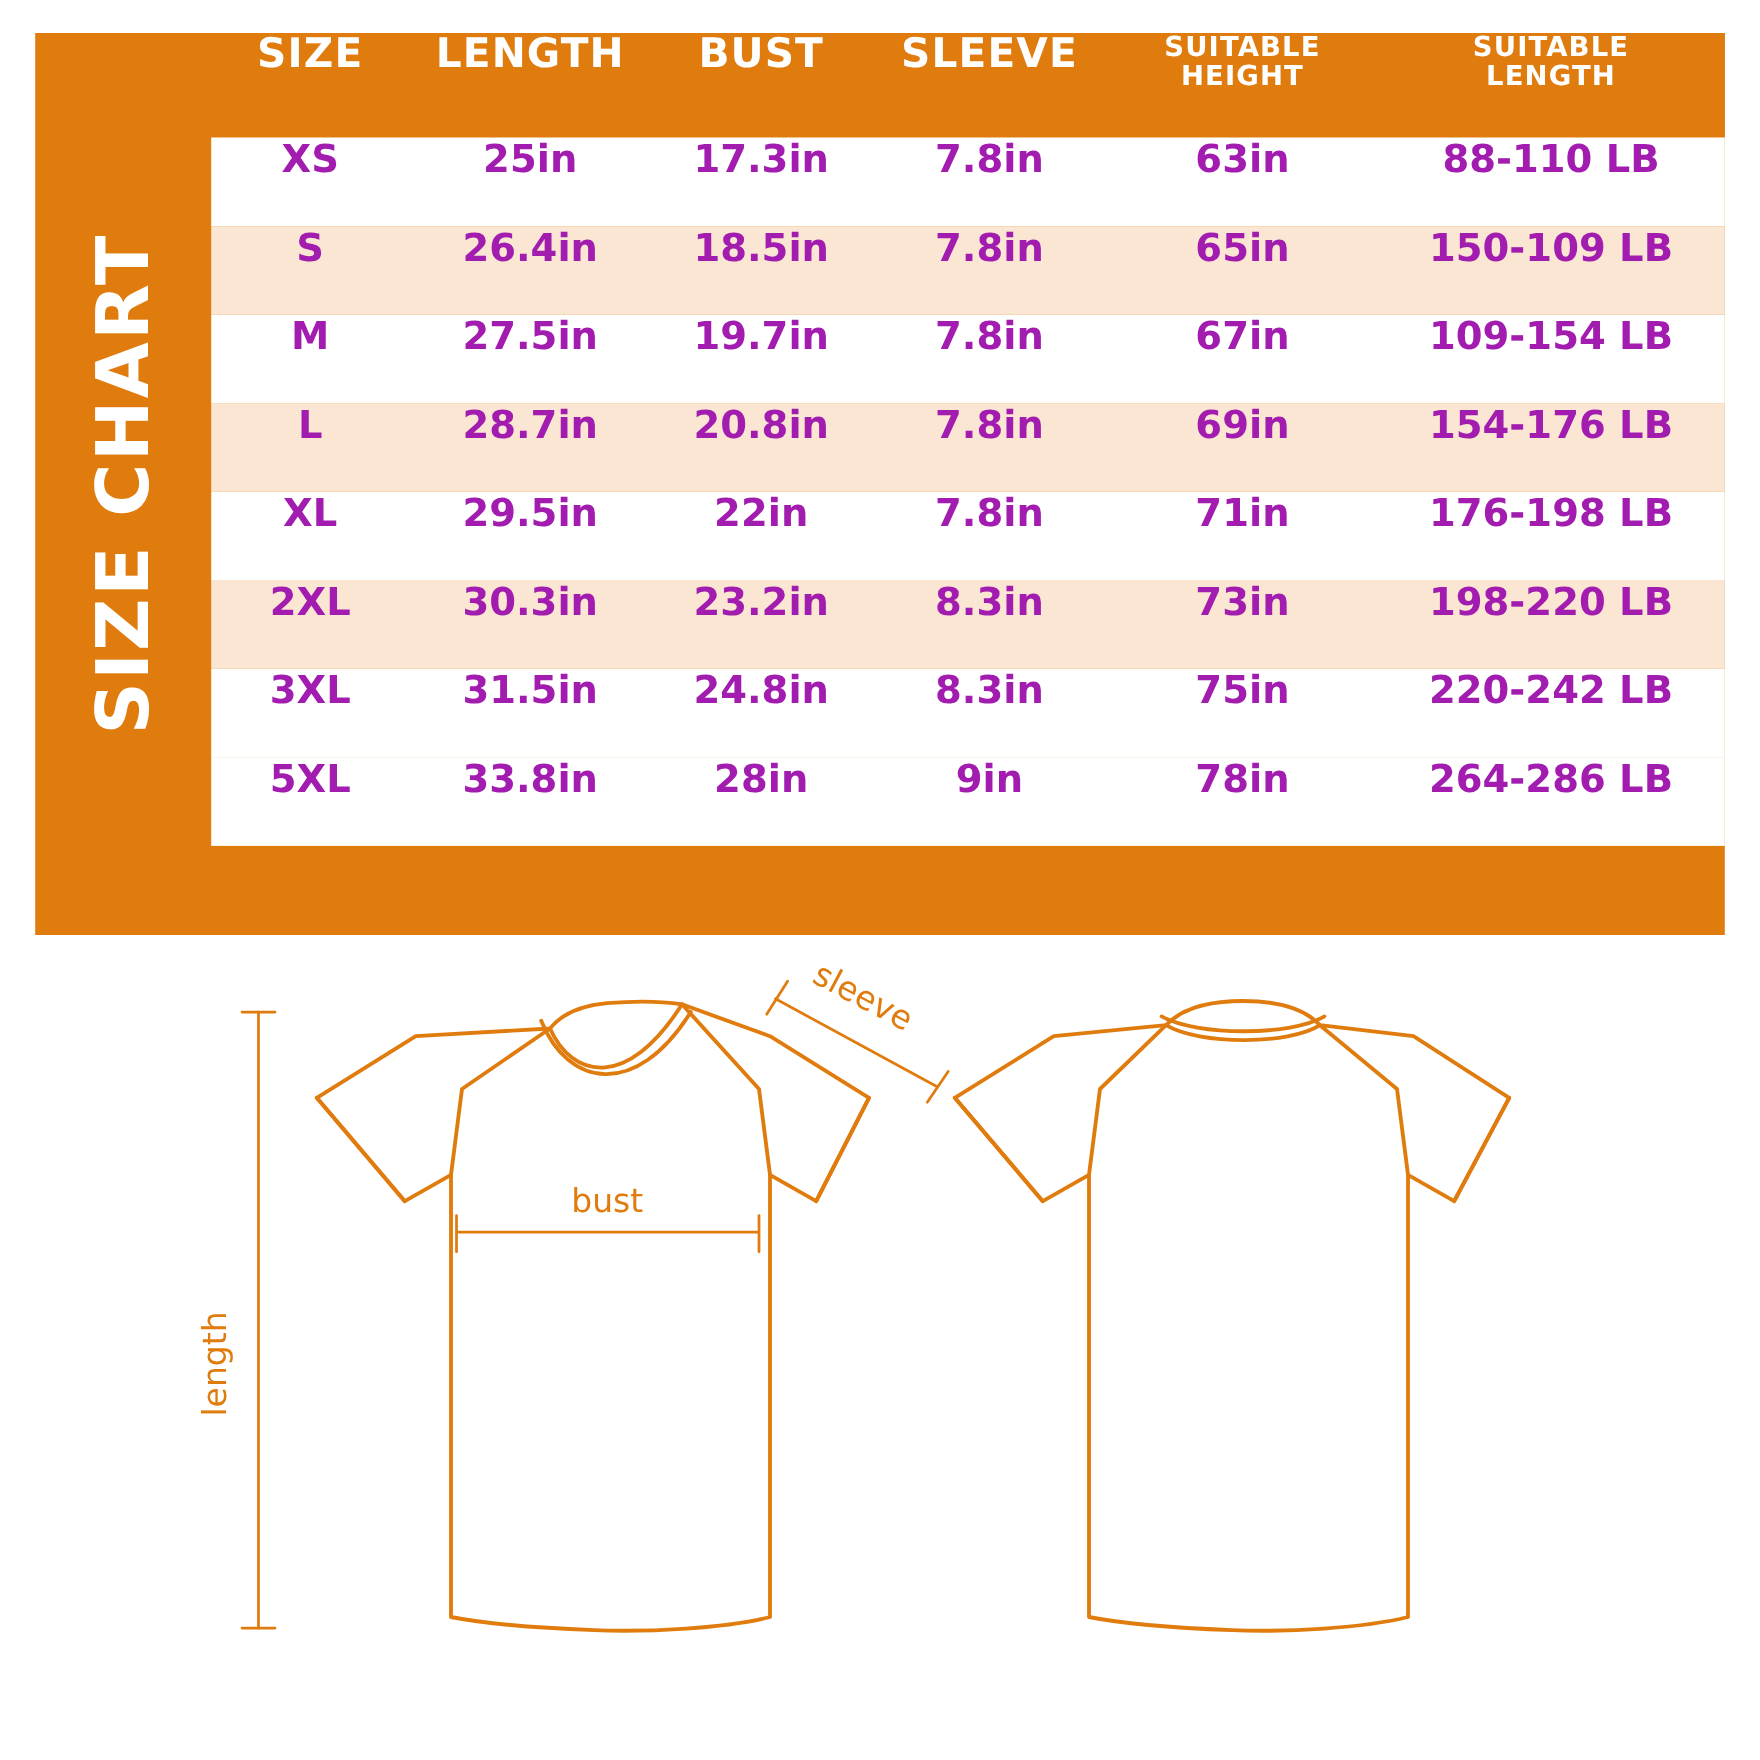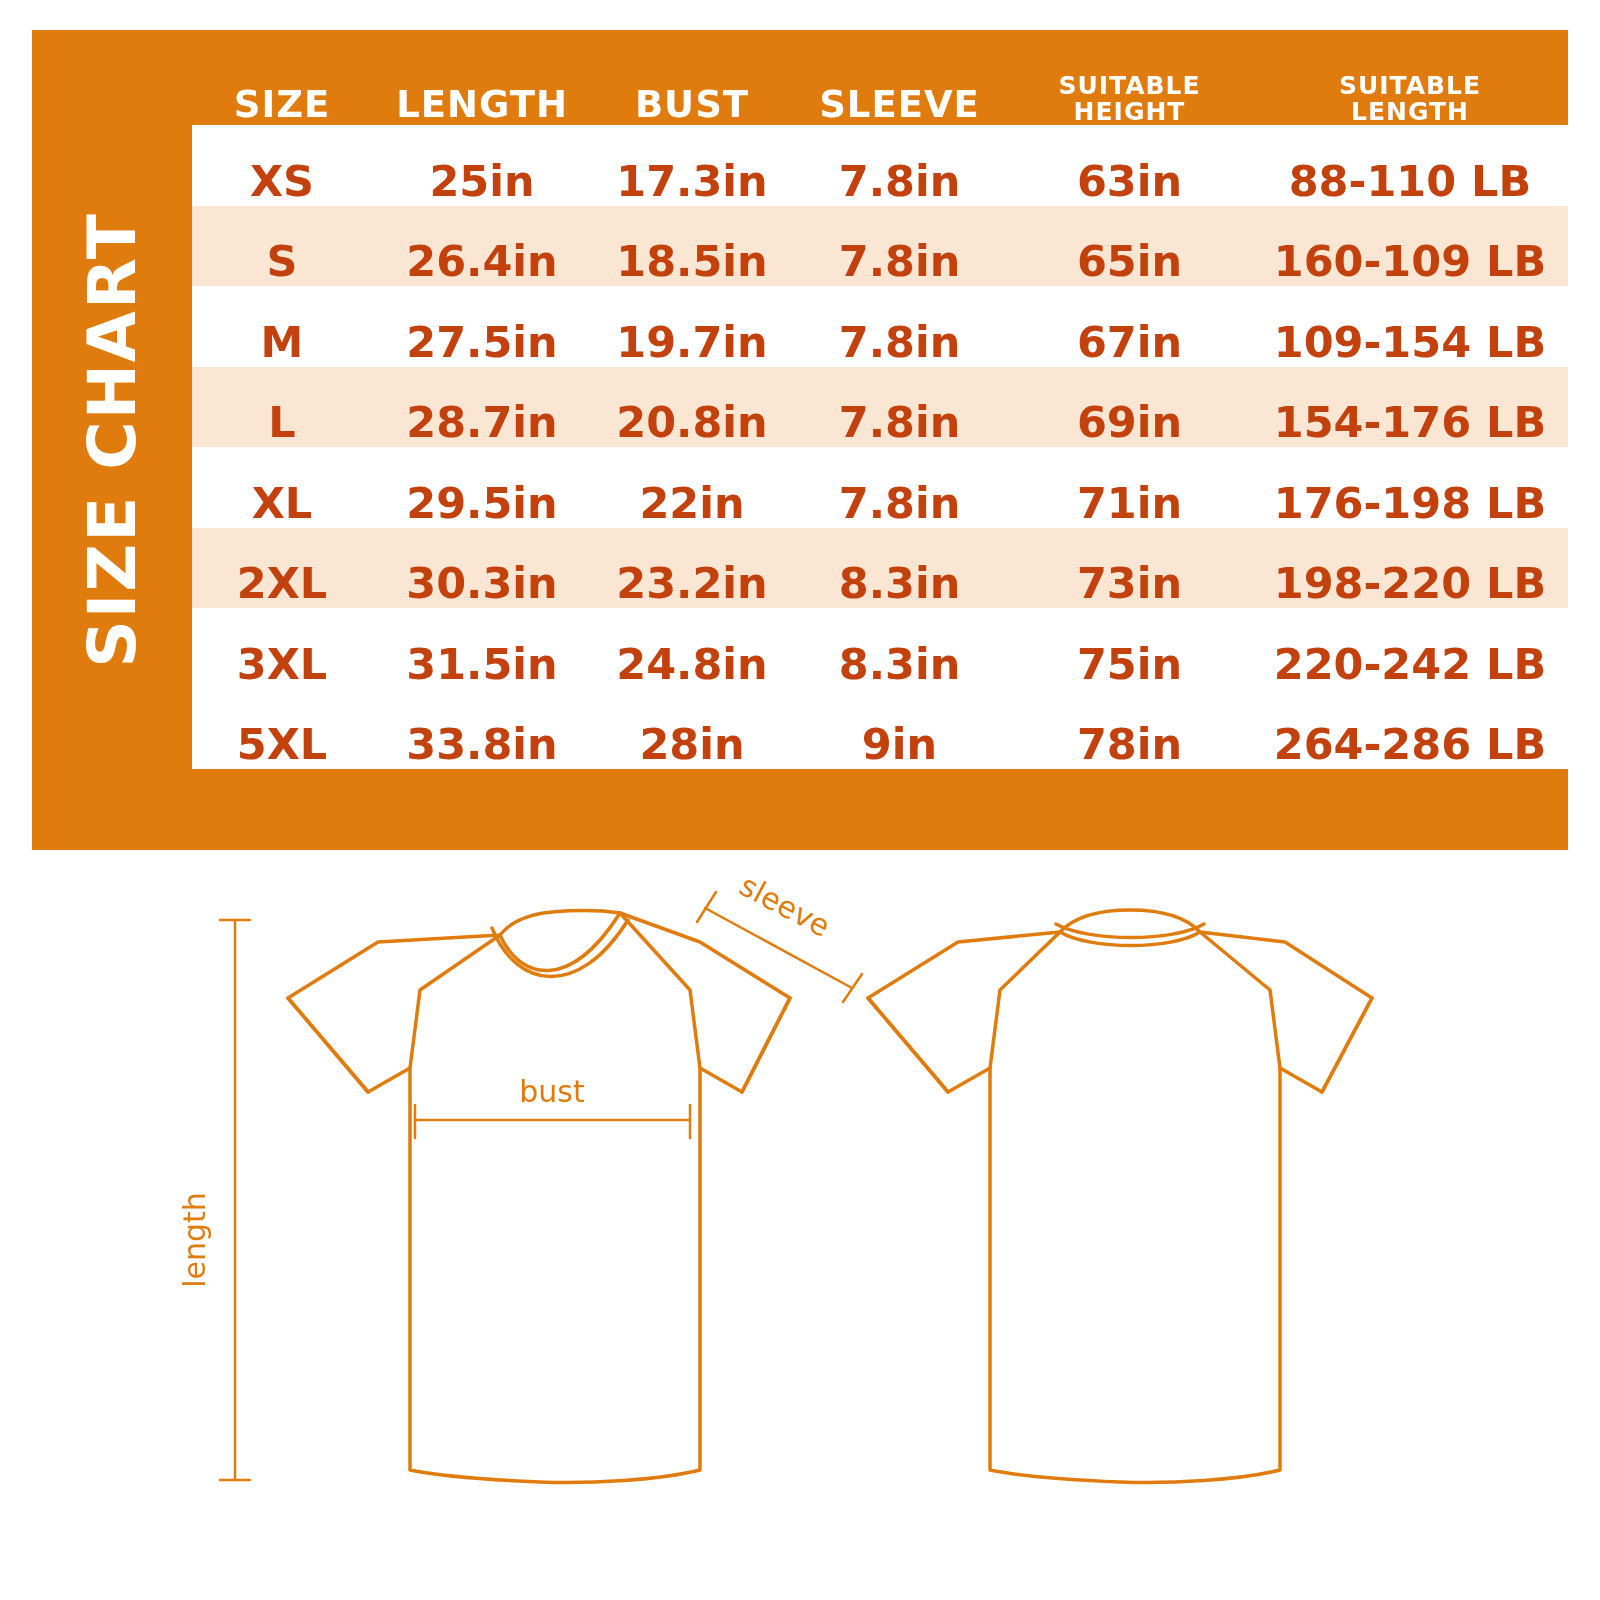--- a/index.html
+++ b/index.html
@@ -50,21 +50,21 @@
     font-family: "DejaVu Sans", sans-serif;
   }
   .table-area {
     flex: 1 1 auto;
     display: flex;
     flex-direction: column;
   }
   .row {
     display: flex;
     flex-direction: row;
-    align-items: flex-end;
+    align-items: flex-start;
   }
   .head-row {
     height: 95px;
     background: #E07C0E;
   }
   .body-row {
     height: 80.5px;
   }
   .body-row.odd { background: #FFFFFF; }
   .body-row.even { background: #FAE6D2; }
@@ -75,22 +75,22 @@
     font-family: "DejaVu Sans", sans-serif;
   }
   .head-row .cell {
     color: #ffffff;
     font-size: 37px;
     line-height: 1.05;
     letter-spacing: 1px;
   }
   .head-row .cell.two-line { font-size: 25px; }
   .body-row .cell {
-    color: #c2410c;
-    font-size: 43px;
+    color: #a21caf;
+    font-size: 35px;
   }
   .c-size   { width: 180px; flex: 0 0 180px; }
   .c-length { width: 220px; flex: 0 0 220px; }
   .c-bust   { width: 200px; flex: 0 0 200px; }
   .c-sleeve { width: 215px; flex: 0 0 215px; }
   .c-height { width: 245px; flex: 0 0 245px; }
   .c-weight { width: 316px; flex: 0 0 316px; }
 
   
   .diagram {
@@ -145,21 +145,21 @@
         <div class="cell c-height">63in</div>
         <div class="cell c-weight">88-110 LB</div>
       </div>
 
       <div class="row body-row even">
         <div class="cell c-size">S</div>
         <div class="cell c-length">26.4in</div>
         <div class="cell c-bust">18.5in</div>
         <div class="cell c-sleeve">7.8in</div>
         <div class="cell c-height">65in</div>
-        <div class="cell c-weight">160-109 LB</div>
+        <div class="cell c-weight">150-109 LB</div>
       </div>
 
       <div class="row body-row odd">
         <div class="cell c-size">M</div>
         <div class="cell c-length">27.5in</div>
         <div class="cell c-bust">19.7in</div>
         <div class="cell c-sleeve">7.8in</div>
         <div class="cell c-height">67in</div>
         <div class="cell c-weight">109-154 LB</div>
       </div>

